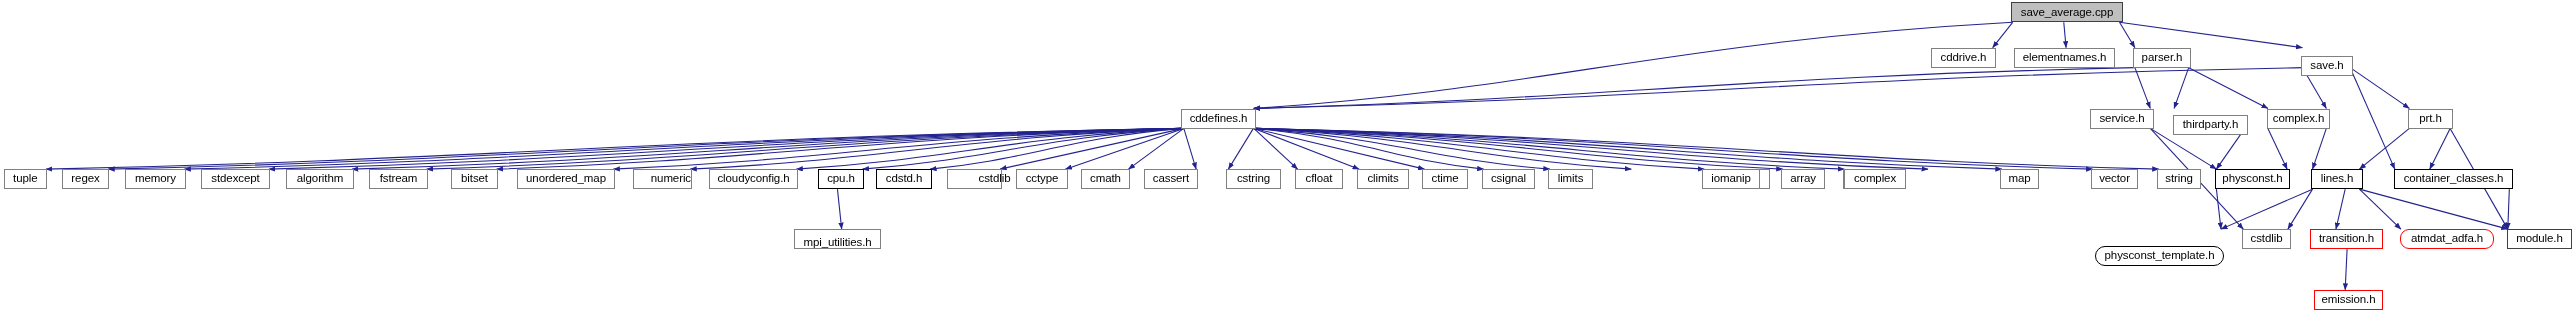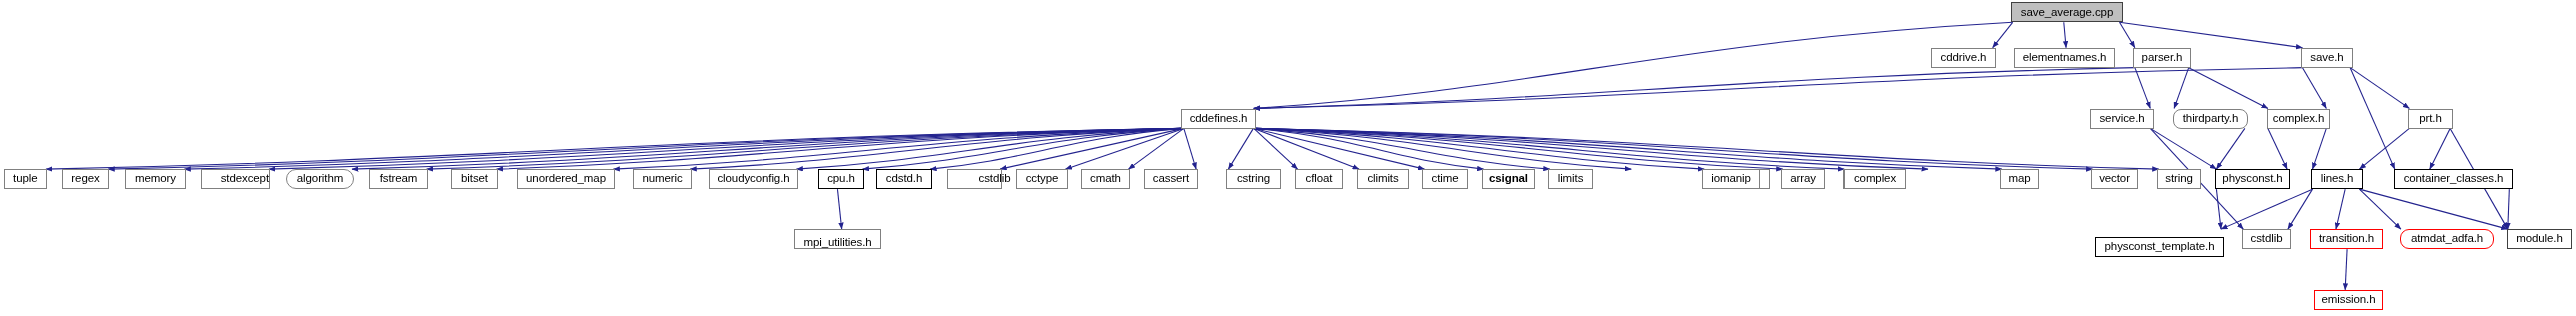--- a/index.html
+++ b/index.html
@@ -132,63 +132,63 @@
       </div>
       <div class="node" style="left: 1931px; top: 48px; width: 65px;">
         <span class="node-label">cddrive.h</span>
       </div>
       <div class="node" style="left: 2014px; top: 48px; width: 101px;">
         <span class="node-label">elementnames.h</span>
       </div>
       <div class="node" style="left: 2133px; top: 48px; width: 58px;">
         <span class="node-label">parser.h</span>
       </div>
-      <div class="node" style="left: 2301px; top: 48px; width: 52px; text-align: right;">
+      <div class="node" style="left: 2301px; top: 56px; width: 52px; text-align: right;">
         <span class="node-label">save.h</span>
       </div>
       <div class="node" style="left: 1181px; top: 109px; width: 75px;">
         <span class="node-label">cddefines.h</span>
       </div>
       <div class="node" style="left: 2090px; top: 109px; width: 64px;">
         <span class="node-label">service.h</span>
       </div>
-      <div class="node" style="left: 2173px; top: 109px; width: 75px; border-radius: 8px;">
+      <div class="node" style="left: 2173px; top: 115px; width: 75px;">
         <span class="node-label">thirdparty.h</span>
       </div>
       <div class="node" style="left: 2267px; top: 109px; width: 63px;">
         <span class="node-label">complex.h</span>
       </div>
       <div class="node" style="left: 2408px; top: 109px; width: 45px;">
         <span class="node-label">prt.h</span>
       </div>
       <div class="node" style="left: 3.8px; top: 169px; width: 43px;">
         <span class="node-label">tuple</span>
       </div>
       <div class="node" style="left: 62px; top: 169px; width: 47px;">
         <span class="node-label">regex</span>
       </div>
       <div class="node" style="left: 125px; top: 169px; width: 61px;">
         <span class="node-label">memory</span>
       </div>
-      <div class="node" style="left: 201px; top: 169px; width: 69px; justify-content: flex-end;">
+      <div class="node" style="left: 201px; top: 169px; width: 69px;">
         <span class="node-label">stdexcept</span>
       </div>
-      <div class="node" style="left: 286px; top: 169px; width: 68px; border-radius: 10px;">
+      <div class="node" style="left: 286px; top: 169px; width: 68px;">
         <span class="node-label">algorithm</span>
       </div>
       <div class="node" style="left: 369px; top: 169px; width: 59px;">
         <span class="node-label">fstream</span>
       </div>
       <div class="node" style="left: 451px; top: 169px; width: 47px;">
         <span class="node-label">bitset</span>
       </div>
       <div class="node" style="left: 517px; top: 169px; width: 98px; align-items: center;">
         <span class="node-label">unordered_map</span>
       </div>
-      <div class="node" style="left: 633px; top: 169px; width: 59px;">
+      <div class="node" style="left: 633px; top: 169px; width: 59px; justify-content: flex-end;">
         <span class="node-label">numeric</span>
       </div>
       <div class="node" style="left: 709px; top: 169px; width: 89px;">
         <span class="node-label">cloudyconfig.h</span>
       </div>
       <div class="node bold" style="left: 818px; top: 169px; width: 46px;">
         <span class="node-label">cpu.h</span>
       </div>
       <div class="node bold" style="left: 876px; top: 169px; width: 56px;">
         <span class="node-label">cdstd.h</span>
@@ -210,21 +210,21 @@
       </div>
       <div class="node" style="left: 1295px; top: 169px; width: 48px;">
         <span class="node-label">cfloat</span>
       </div>
       <div class="node" style="left: 1357px; top: 169px; width: 52px;">
         <span class="node-label">climits</span>
       </div>
       <div class="node" style="left: 1422px; top: 169px; width: 46px;">
         <span class="node-label">ctime</span>
       </div>
-      <div class="node" style="left: 1482px; top: 169px; width: 53px; font-weight: bold;">
+      <div class="node" style="left: 1482px; top: 169px; width: 53px;">
         <span class="node-label">csignal</span>
       </div>
       <div class="node" style="left: 1548px; top: 169px; width: 45px;">
         <span class="node-label">limits</span>
       </div>
       <div class="node" style="left: 1710px; top: 169px; width: 60px;">
         <span class="node-label">sstream</span>
       </div>
       <div class="node" style="left: 1702px; top: 169px; width: 58px;">
         <span class="node-label">iomanip</span>
@@ -252,21 +252,21 @@
       </div>
       <div class="node bold" style="left: 2311px; top: 169px; width: 52px;">
         <span class="node-label">lines.h</span>
       </div>
       <div class="node bold" style="left: 2394px; top: 169px; width: 119px;">
         <span class="node-label">container_classes.h</span>
       </div>
       <div class="node" style="left: 794px; top: 229px; width: 87px; align-items: flex-end;">
         <span class="node-label">mpi_utilities.h</span>
       </div>
-      <div class="node bold" style="left: 2095px; top: 237px; width: 129px;">
+      <div class="node bold" style="left: 2095px; top: 246px; width: 129px; border-radius: 10px;">
         <span class="node-label">physconst_template.h</span>
       </div>
       <div class="node" style="left: 2242px; top: 229px; width: 49px;">
         <span class="node-label">cstdlib</span>
       </div>
       <div class="node red" style="left: 2310px; top: 229px; width: 73px;">
         <span class="node-label">transition.h</span>
       </div>
       <div class="node red" style="left: 2400px; top: 229px; width: 94px; border-radius: 9px;">
         <span class="node-label">atmdat_adfa.h</span>

